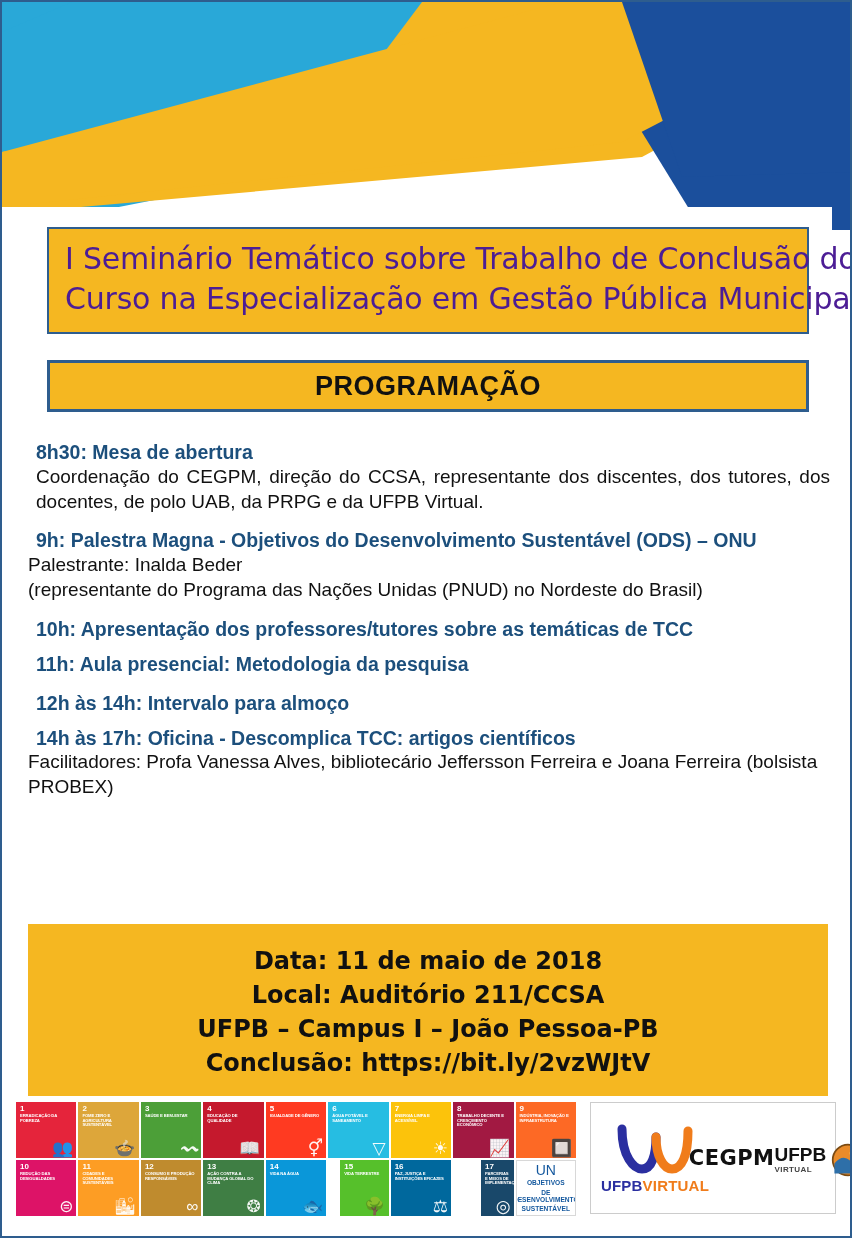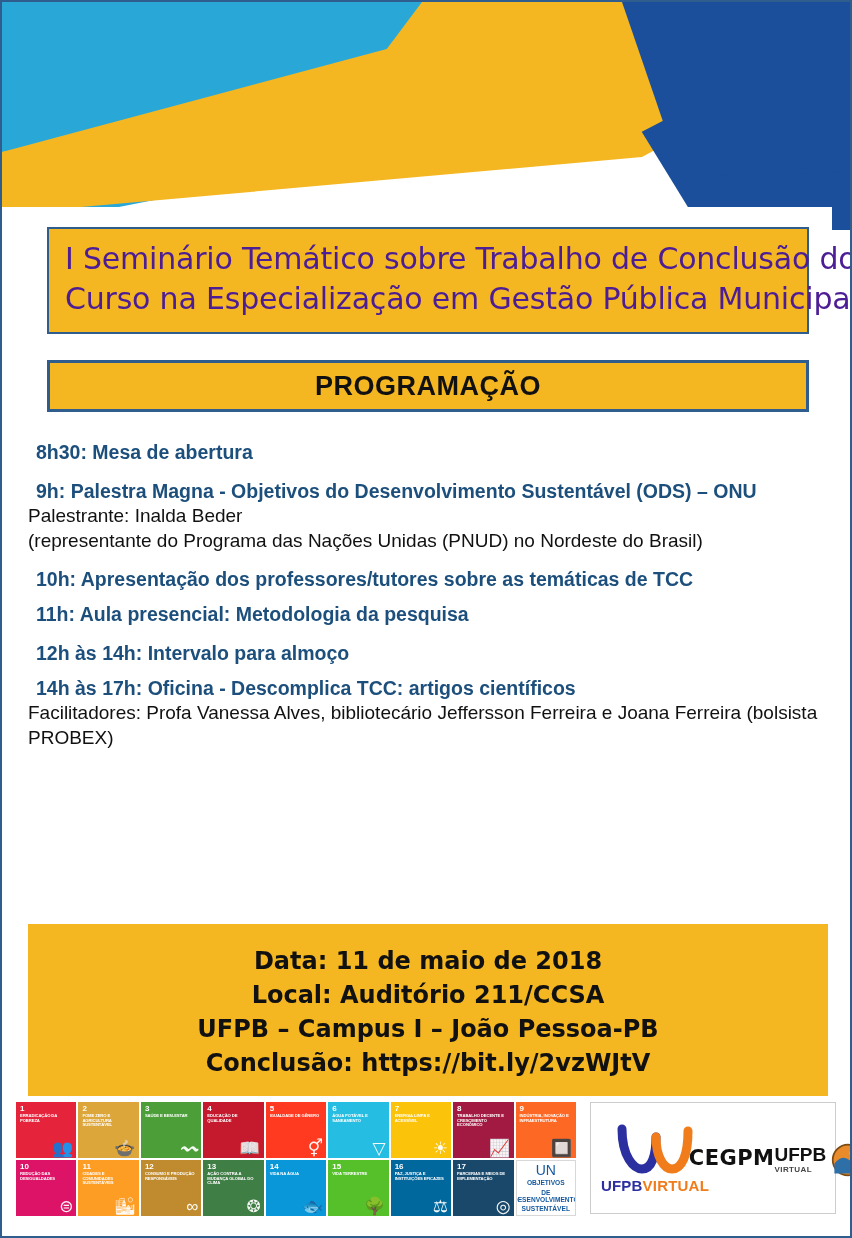--- a/index.html
+++ b/index.html
@@ -273,20 +273,21 @@
   </div>
 
   <div class="prog-box">
     <div class="prog-label">PROGRAMAÇÃO</div>
   </div>
 
   <div class="schedule">
 
     <div class="item">
       <div class="item-head indent">8h30: Mesa de abertura</div>
+      <div class="item-body indent">Coordenação do CEGPM, direção do CCSA, representante dos discentes, dos tutores, dos docentes, de polo UAB, da PRPG e da UFPB Virtual.</div>
     </div>
 
     <div class="item">
       <div class="item-head indent">9h: Palestra Magna - Objetivos do Desenvolvimento Sustentável (ODS) – ONU</div>
       <div class="item-body nojust">Palestrante: Inalda Beder</div>
       <div class="item-body nojust">(representante do Programa das Nações Unidas (PNUD) no Nordeste do Brasil)</div>
     </div>
 
     <div class="item gap-sm">
       <div class="item-head indent">10h: Apresentação dos professores/tutores sobre as temáticas de TCC</div>
@@ -379,31 +380,31 @@
       <div class="ods" style="background: rgb(63, 126, 68);">
         <div class="num">13</div>
         <div class="nm">AÇÃO CONTRA A MUDANÇA GLOBAL DO CLIMA</div>
         <div class="glyph">❂</div>
       </div>
       <div class="ods" style="background: rgb(10, 151, 217);">
         <div class="num">14</div>
         <div class="nm">VIDA NA ÁGUA</div>
         <div class="glyph">🐟</div>
       </div>
-      <div class="ods" style="background: rgb(86, 192, 43);">
+      <div class="ods" style="background: rgb(86, 192, 43); margin-left: 12px;">
         <div class="num">15</div>
         <div class="nm">VIDA TERRESTRE</div>
         <div class="glyph">🌳</div>
       </div>
       <div class="ods" style="background: rgb(0, 104, 157);">
         <div class="num">16</div>
         <div class="nm">PAZ, JUSTIÇA E INSTITUIÇÕES EFICAZES</div>
         <div class="glyph">⚖</div>
       </div>
-      <div class="ods" style="background: rgb(25, 72, 106);">
+      <div class="ods" style="background: rgb(25, 72, 106); margin-left: 28px;">
         <div class="num">17</div>
         <div class="nm">PARCERIAS E MEIOS DE IMPLEMENTAÇÃO</div>
         <div class="glyph">◎</div>
       </div>
       <div class="ods ods-logo">
         <div class="un">UN</div>
         <div class="t1">OBJETIVOS</div>
         <div class="t1">DE DESENVOLVIMENTO</div>
         <div class="t1">SUSTENTÁVEL</div>
       </div>

